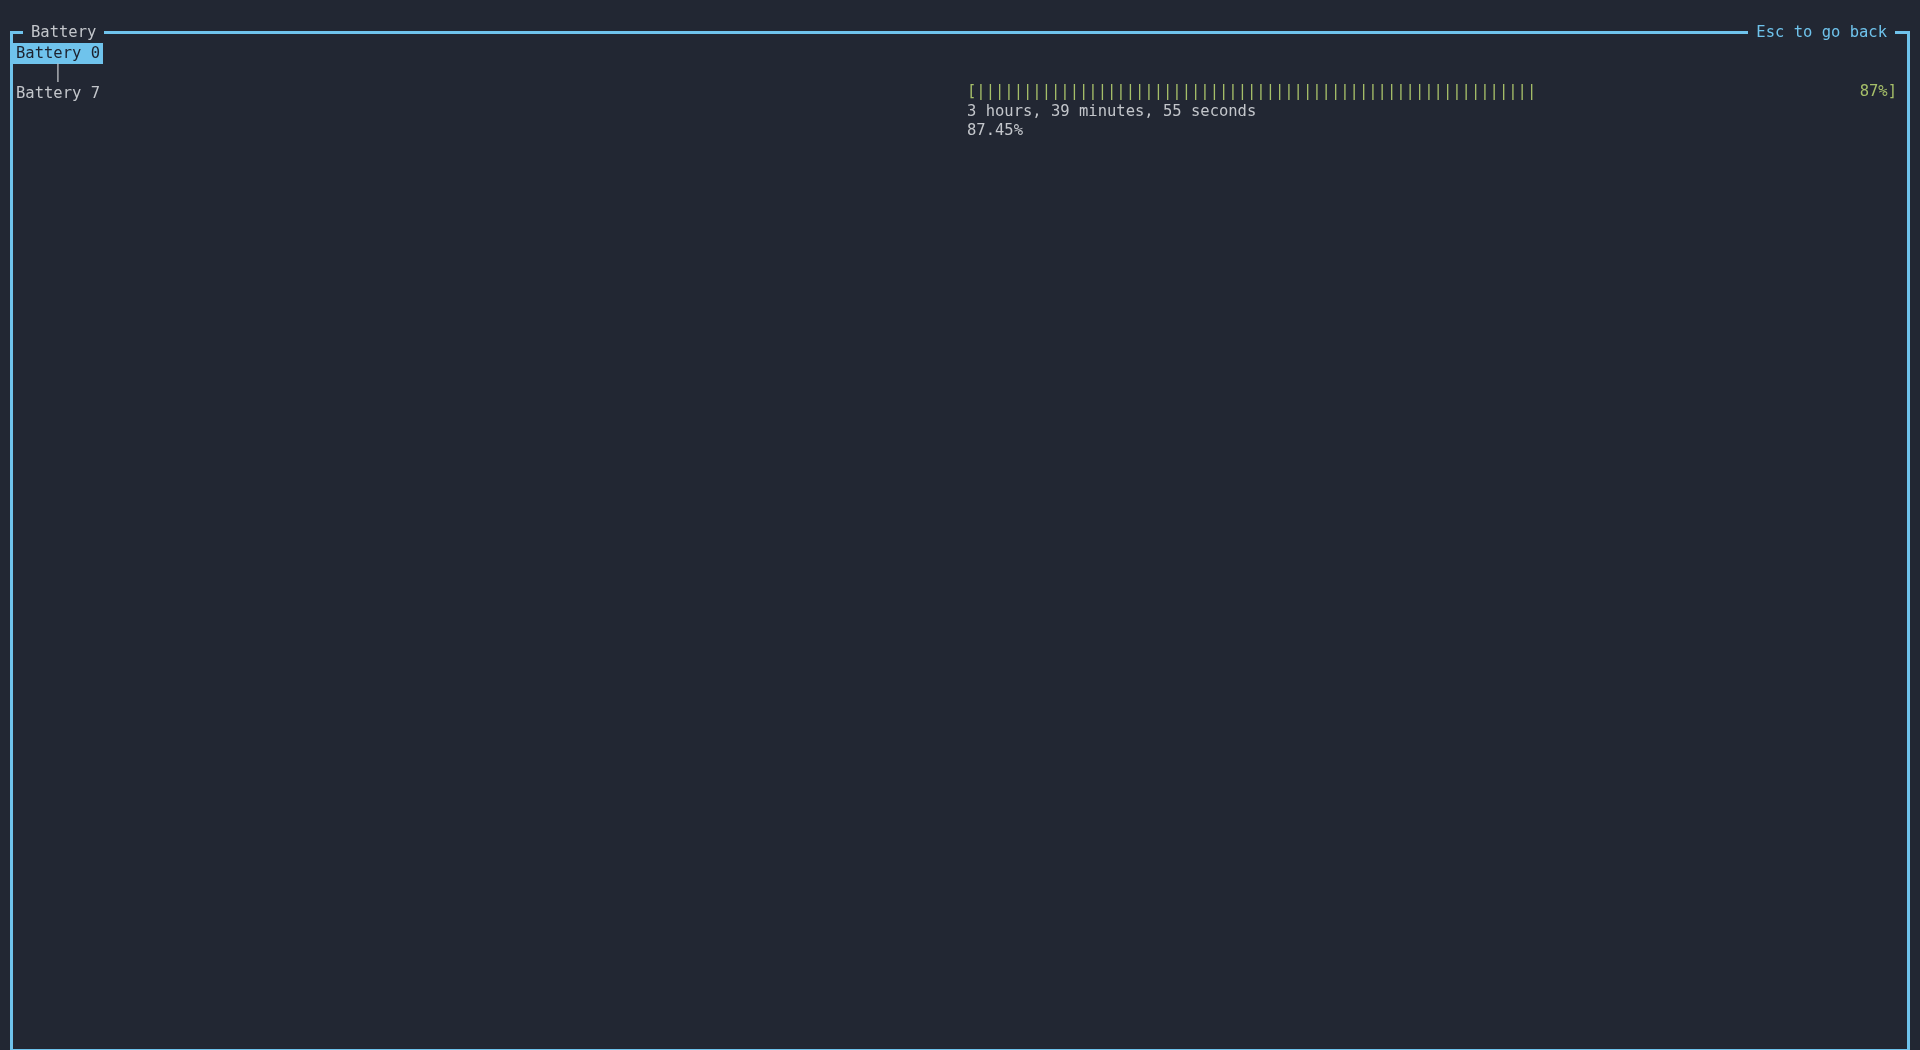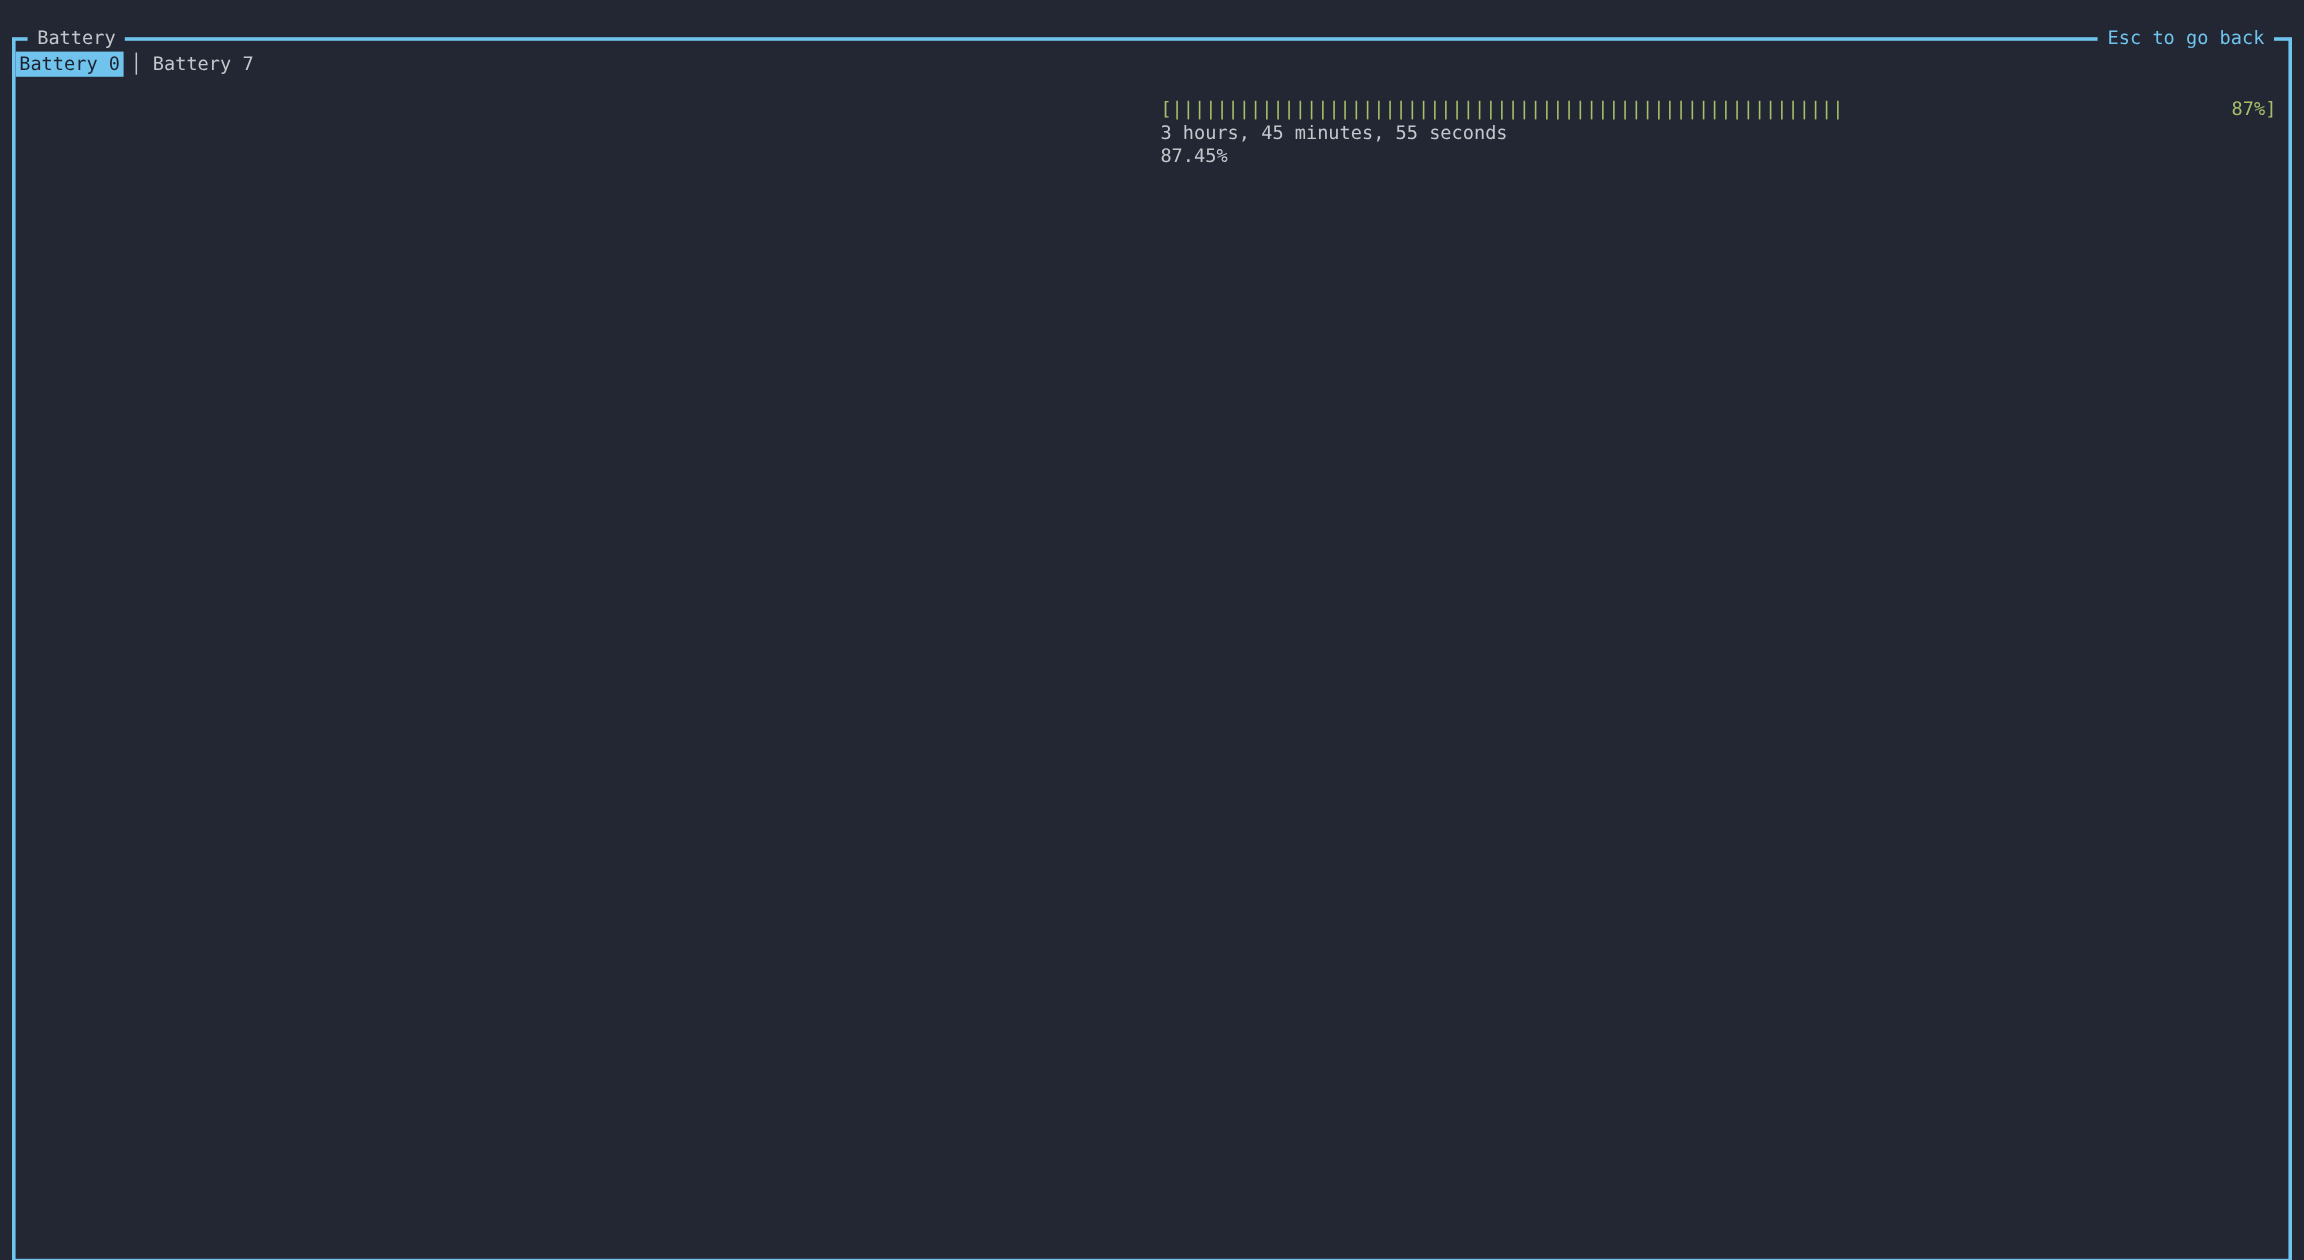--- a/index.html
+++ b/index.html
@@ -48,20 +48,21 @@
   }
 
   .tabs {
     position: absolute;
     left: 0px; top: 9px;
     display: flex;
     align-items: center;
     color: var(--text);
     white-space: pre;
     line-height: 19px;
+    flex-direction: column;
   }
   .tab { padding: 1px 3px; }
   .tab.selected {
     background: var(--accent);
     color: var(--selected-tab-text);
   }
   .tab-divider { margin: 0 6px; color: var(--text); }
 
   .labels-col {
     position: absolute;
@@ -105,18 +106,18 @@
       <span class="tab-divider">│</span>
       <span class="tab">Battery 7</span>
     </div>
 
 
     <div class="values-col">
       <div class="row gauge">
         <span class="gauge-left"><span>[</span><span>||||||||||||||||||||||||||||||||||||||||||||||||||||||||||||</span></span>
         <span class="gauge-right"><span>87%</span><span>]</span></span>
       </div>
-      <div class="row">3 hours, 45 minutes, 55 seconds</div>
+      <div class="row">3 hours, 39 minutes, 55 seconds</div>
       <div class="row">87.45%</div>
     </div>
 
   </div>
 </div>
 
 </body></html>

